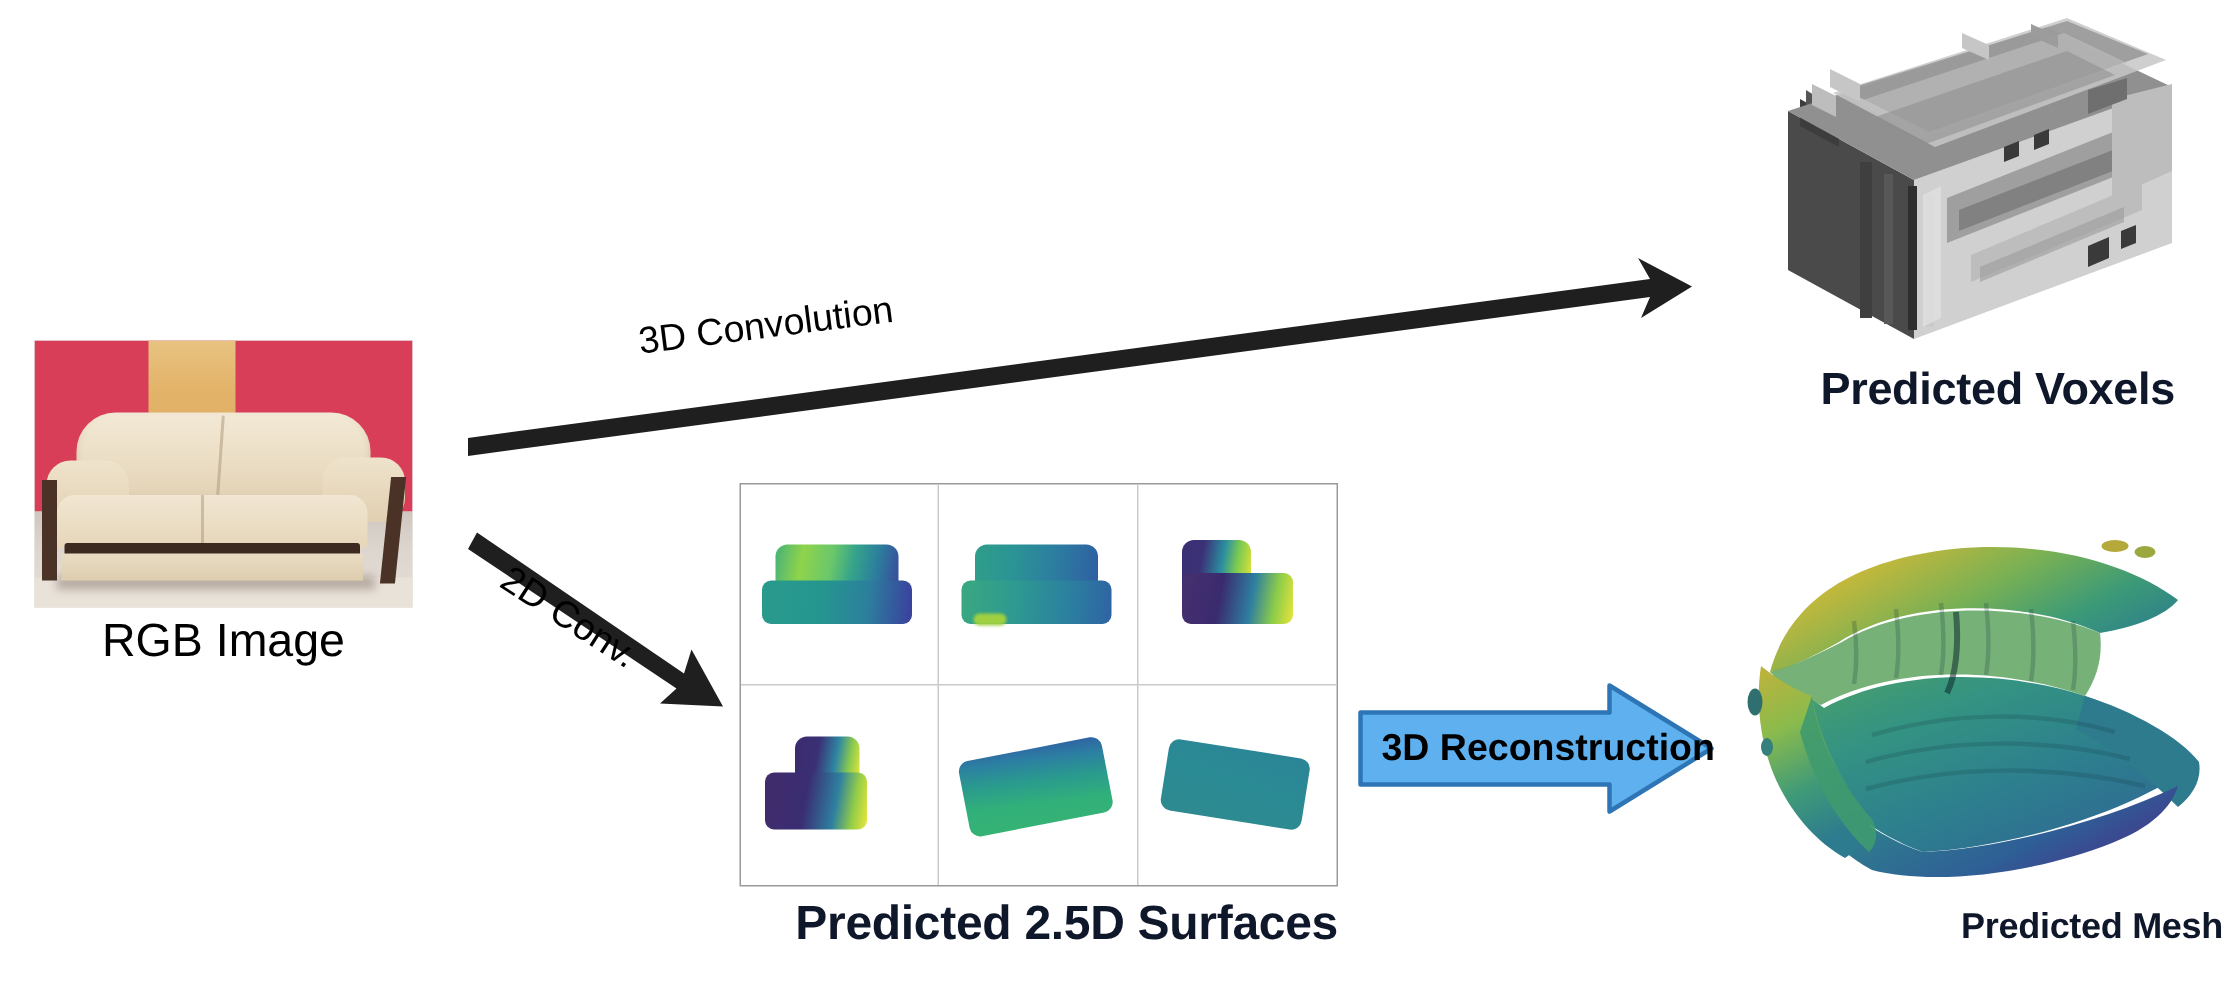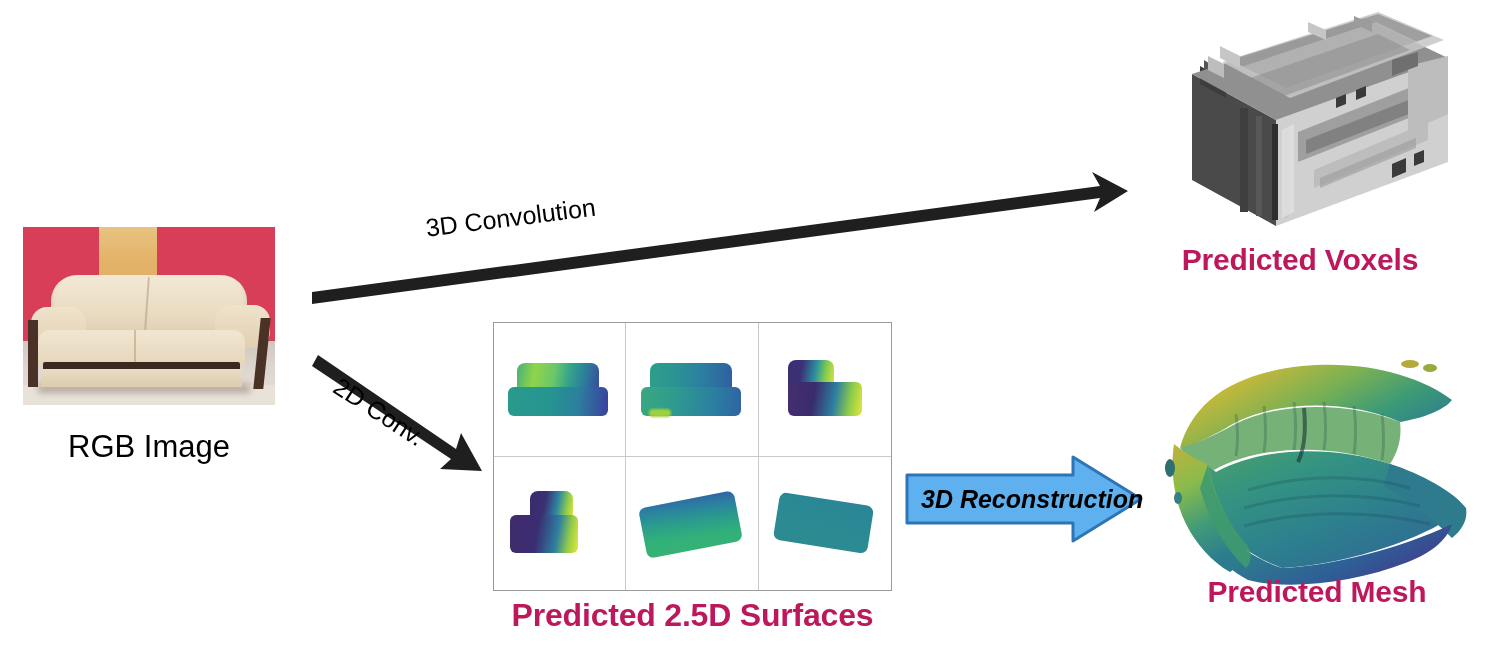--- a/index.html
+++ b/index.html
@@ -19,23 +19,23 @@
   }
 
   
   .node { position: absolute; }
 
   
   .caption-bold {
     position: absolute;
     font-family: "Liberation Sans", sans-serif;
     font-weight: bold;
-    color: #be185d;
+    color: #0f172a;
     white-space: nowrap;
-    text-align: center;
+    text-align: right;
     letter-spacing: -0.2px;
   }
   .caption-plain {
     position: absolute;
     font-family: "Liberation Sans", sans-serif;
     font-weight: normal;
     color: #000000;
     white-space: nowrap;
     text-align: center;
   }
@@ -211,21 +211,20 @@
     transform: rotate(9deg);
   }
 
   
   #recon-arrow {
     position: absolute;
     left: 905px;
     top: 455px;
     width: 239px;
     height: 88px;
-    font-style: italic;
   }
   #recon-arrow .recon-label {
     position: absolute;
     left: 16px;
     top: 50%;
     transform: translateY(-50%);
     font-family: "Liberation Sans", sans-serif;
     font-weight: bold;
     color: #000000;
     white-space: nowrap;
@@ -267,21 +266,21 @@
     <div class="arm-left"></div>
     <div class="arm-right"></div>
     <div class="seat"></div>
     <div class="seat-split"></div>
     <div class="base-dark"></div>
     <div class="base-light"></div>
     <div class="side-dark-l"></div>
     <div class="side-dark-r"></div>
   </div>
 
-  <div class="caption-plain" style="left:23px; top:409px; width:252px; font-size:31px;margin-top:20px;">RGB Image</div>
+  <div class="caption-plain" style="left:23px; top:409px; width:252px; font-size:31px;">RGB Image</div>
 
   <svg class="arrow-svg" style="left:300px; top:150px; width:830px; height:160px;" viewBox="0 0 830 160">
     <path d="M 12 142 L 800 36 L 792 22 L 828 41 L 794 62 L 800 48 L 12 154 Z" fill="#1f1f1f"></path>
   </svg>
   <div class="arrow-label" style="left:424px; top:214px; font-size:25px; transform: rotate(-7.2deg); transform-origin: left top;">3D Convolution</div>
 
   <svg class="arrow-svg" style="left:310px; top:345px; width:190px; height:140px;" viewBox="0 0 190 140">
     <path d="M 8 10 L 146 104 L 151 88 L 172 126 L 130 124 L 141 114 L 2 21 Z" fill="#1f1f1f"></path>
   </svg>
   <div class="arrow-label" style="left:344px; top:372px; font-size:25px; transform: rotate(33deg); transform-origin: left top;">2D Conv.</div>
@@ -454,15 +453,15 @@
       <g opacity="0.18" stroke="#10343c" stroke-width="3" fill="none">
         <path d="M 96 138 C 150 122, 210 122, 258 136"></path>
         <path d="M 92 156 C 148 140, 214 140, 268 154"></path>
         <path d="M 92 174 C 150 158, 218 158, 278 172"></path>
       </g>
 
       <path d="M 152 56 C 154 78, 152 98, 146 110" stroke="#0d2a30" stroke-width="4" fill="none" opacity="0.55"></path>
     </svg>
   </div>
 
-  <div class="caption-bold" style="left:1152px; top:575px; width:330px; font-size:30px;">Predicted Mesh</div>
+  <div class="caption-bold" style="left:1152px; top:604px; width:330px; font-size:24px;">Predicted Mesh</div>
 
 </div>
 
 </body></html>

